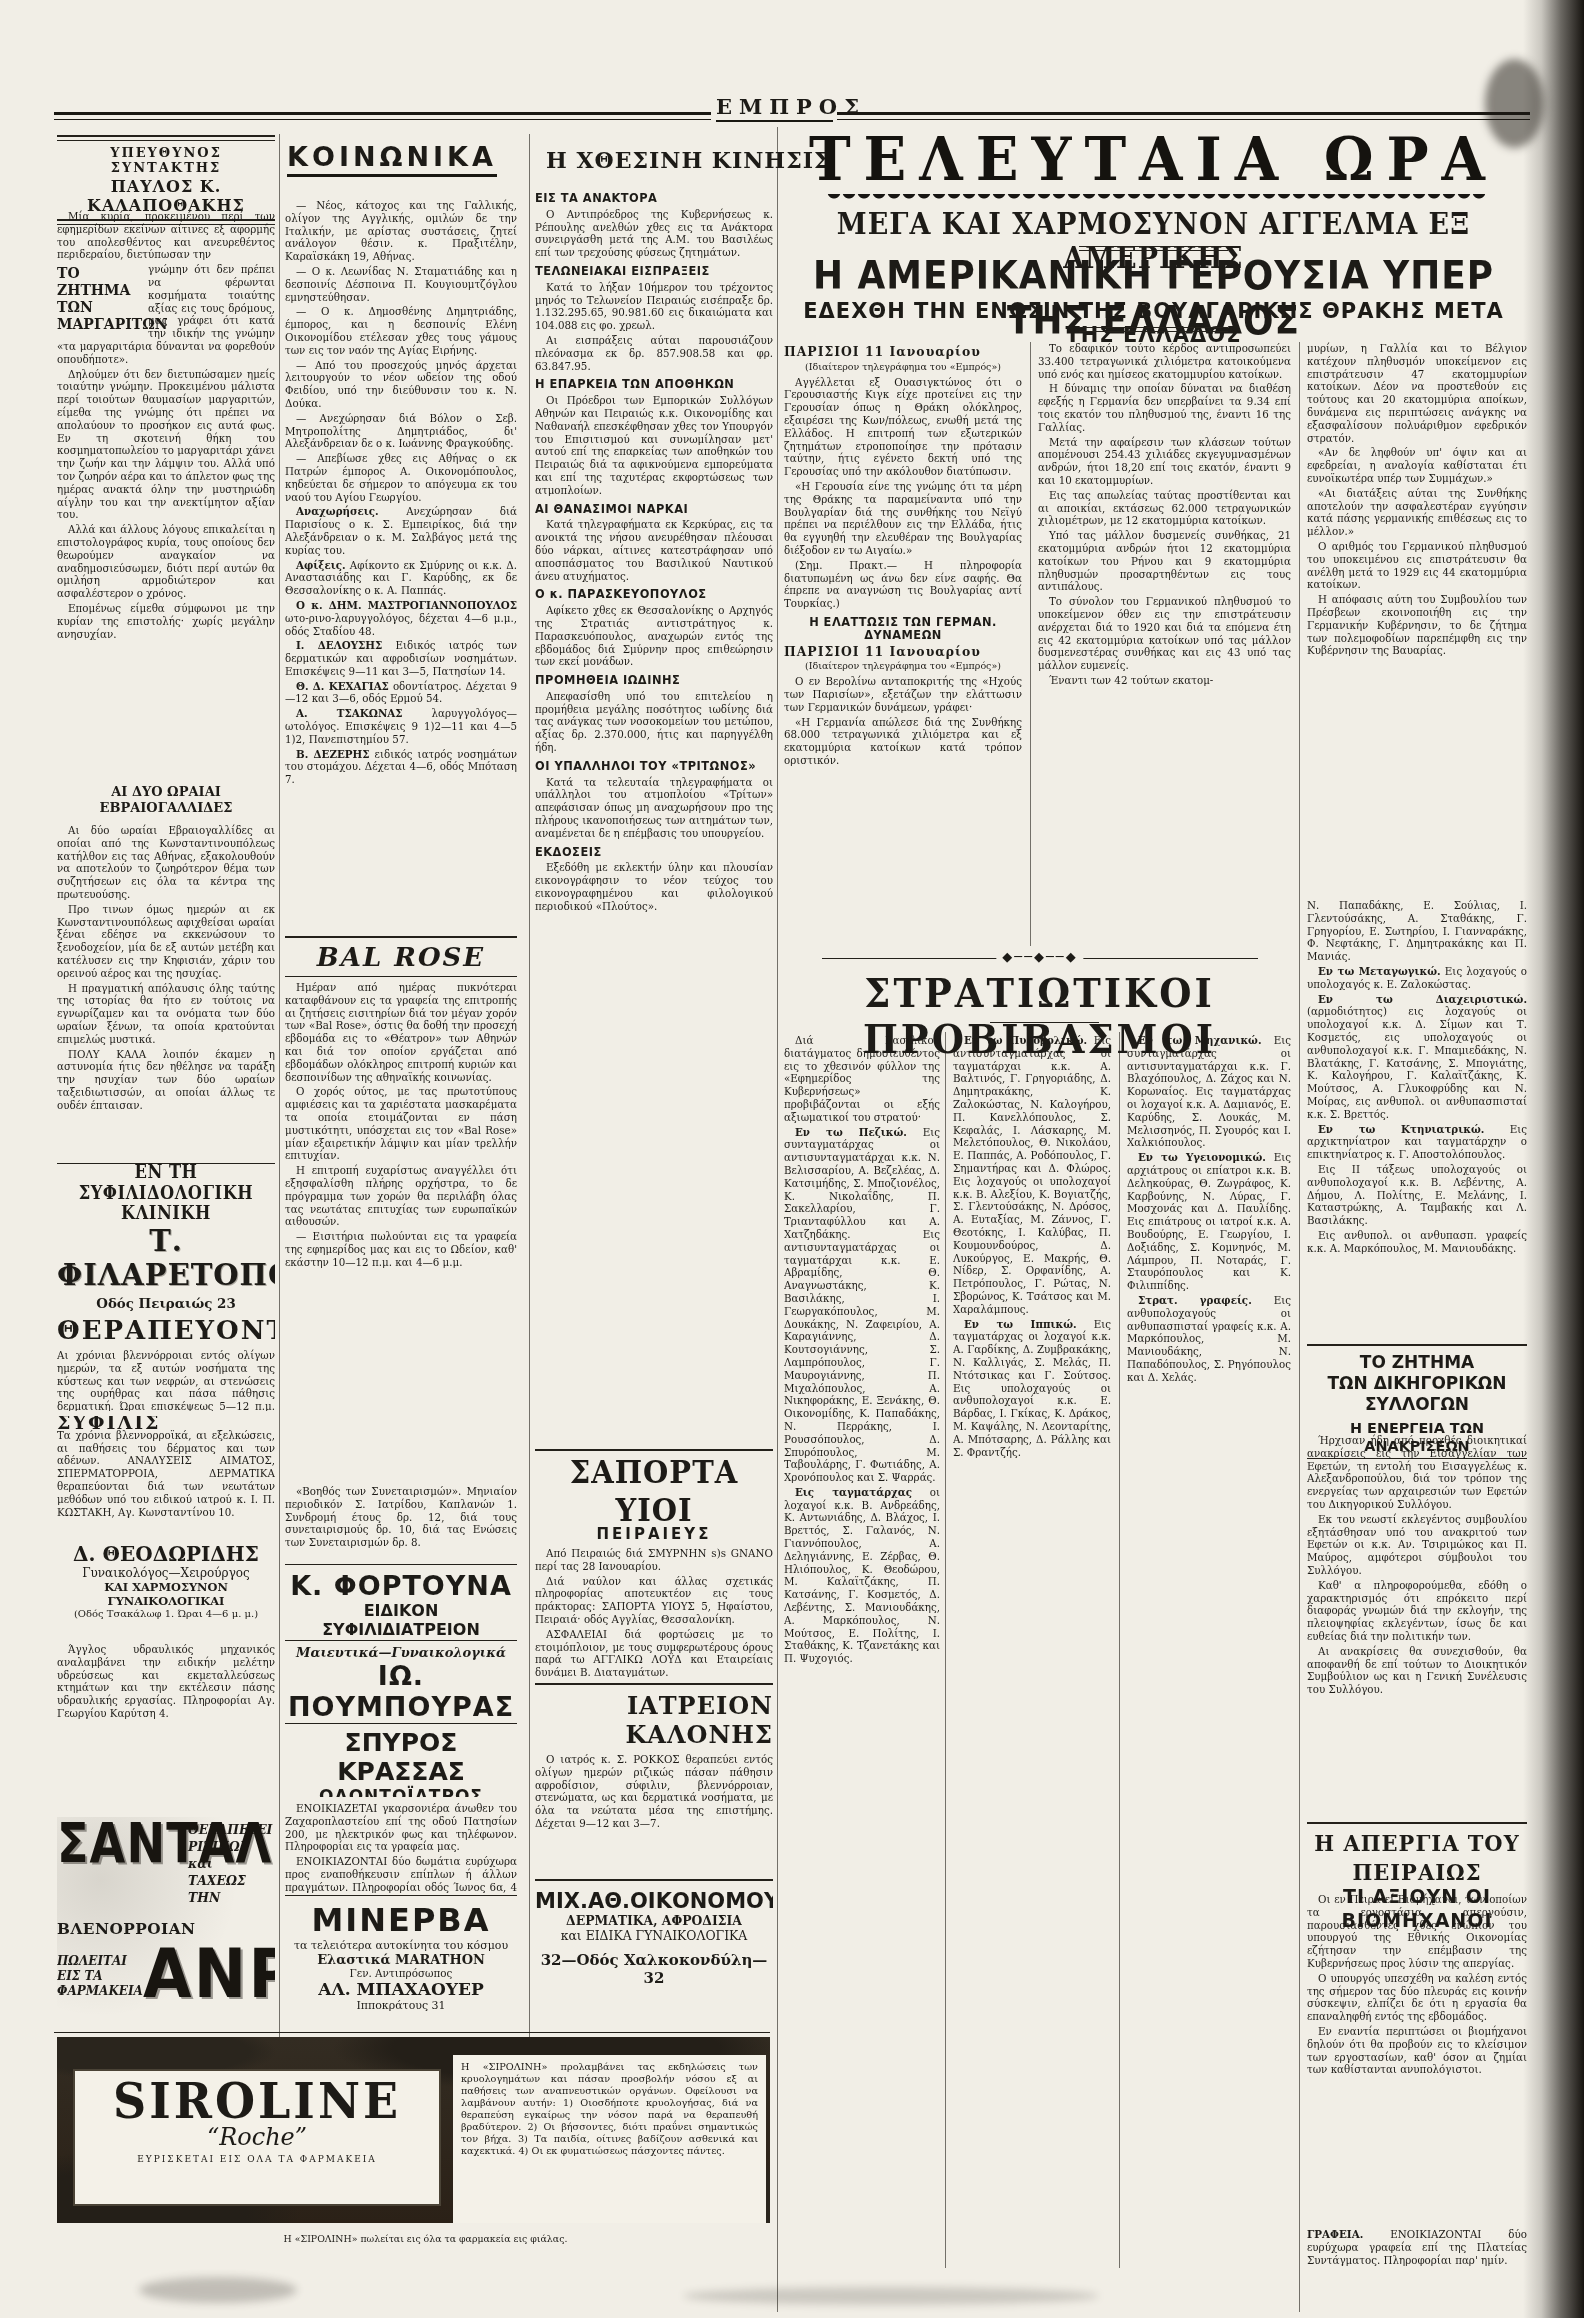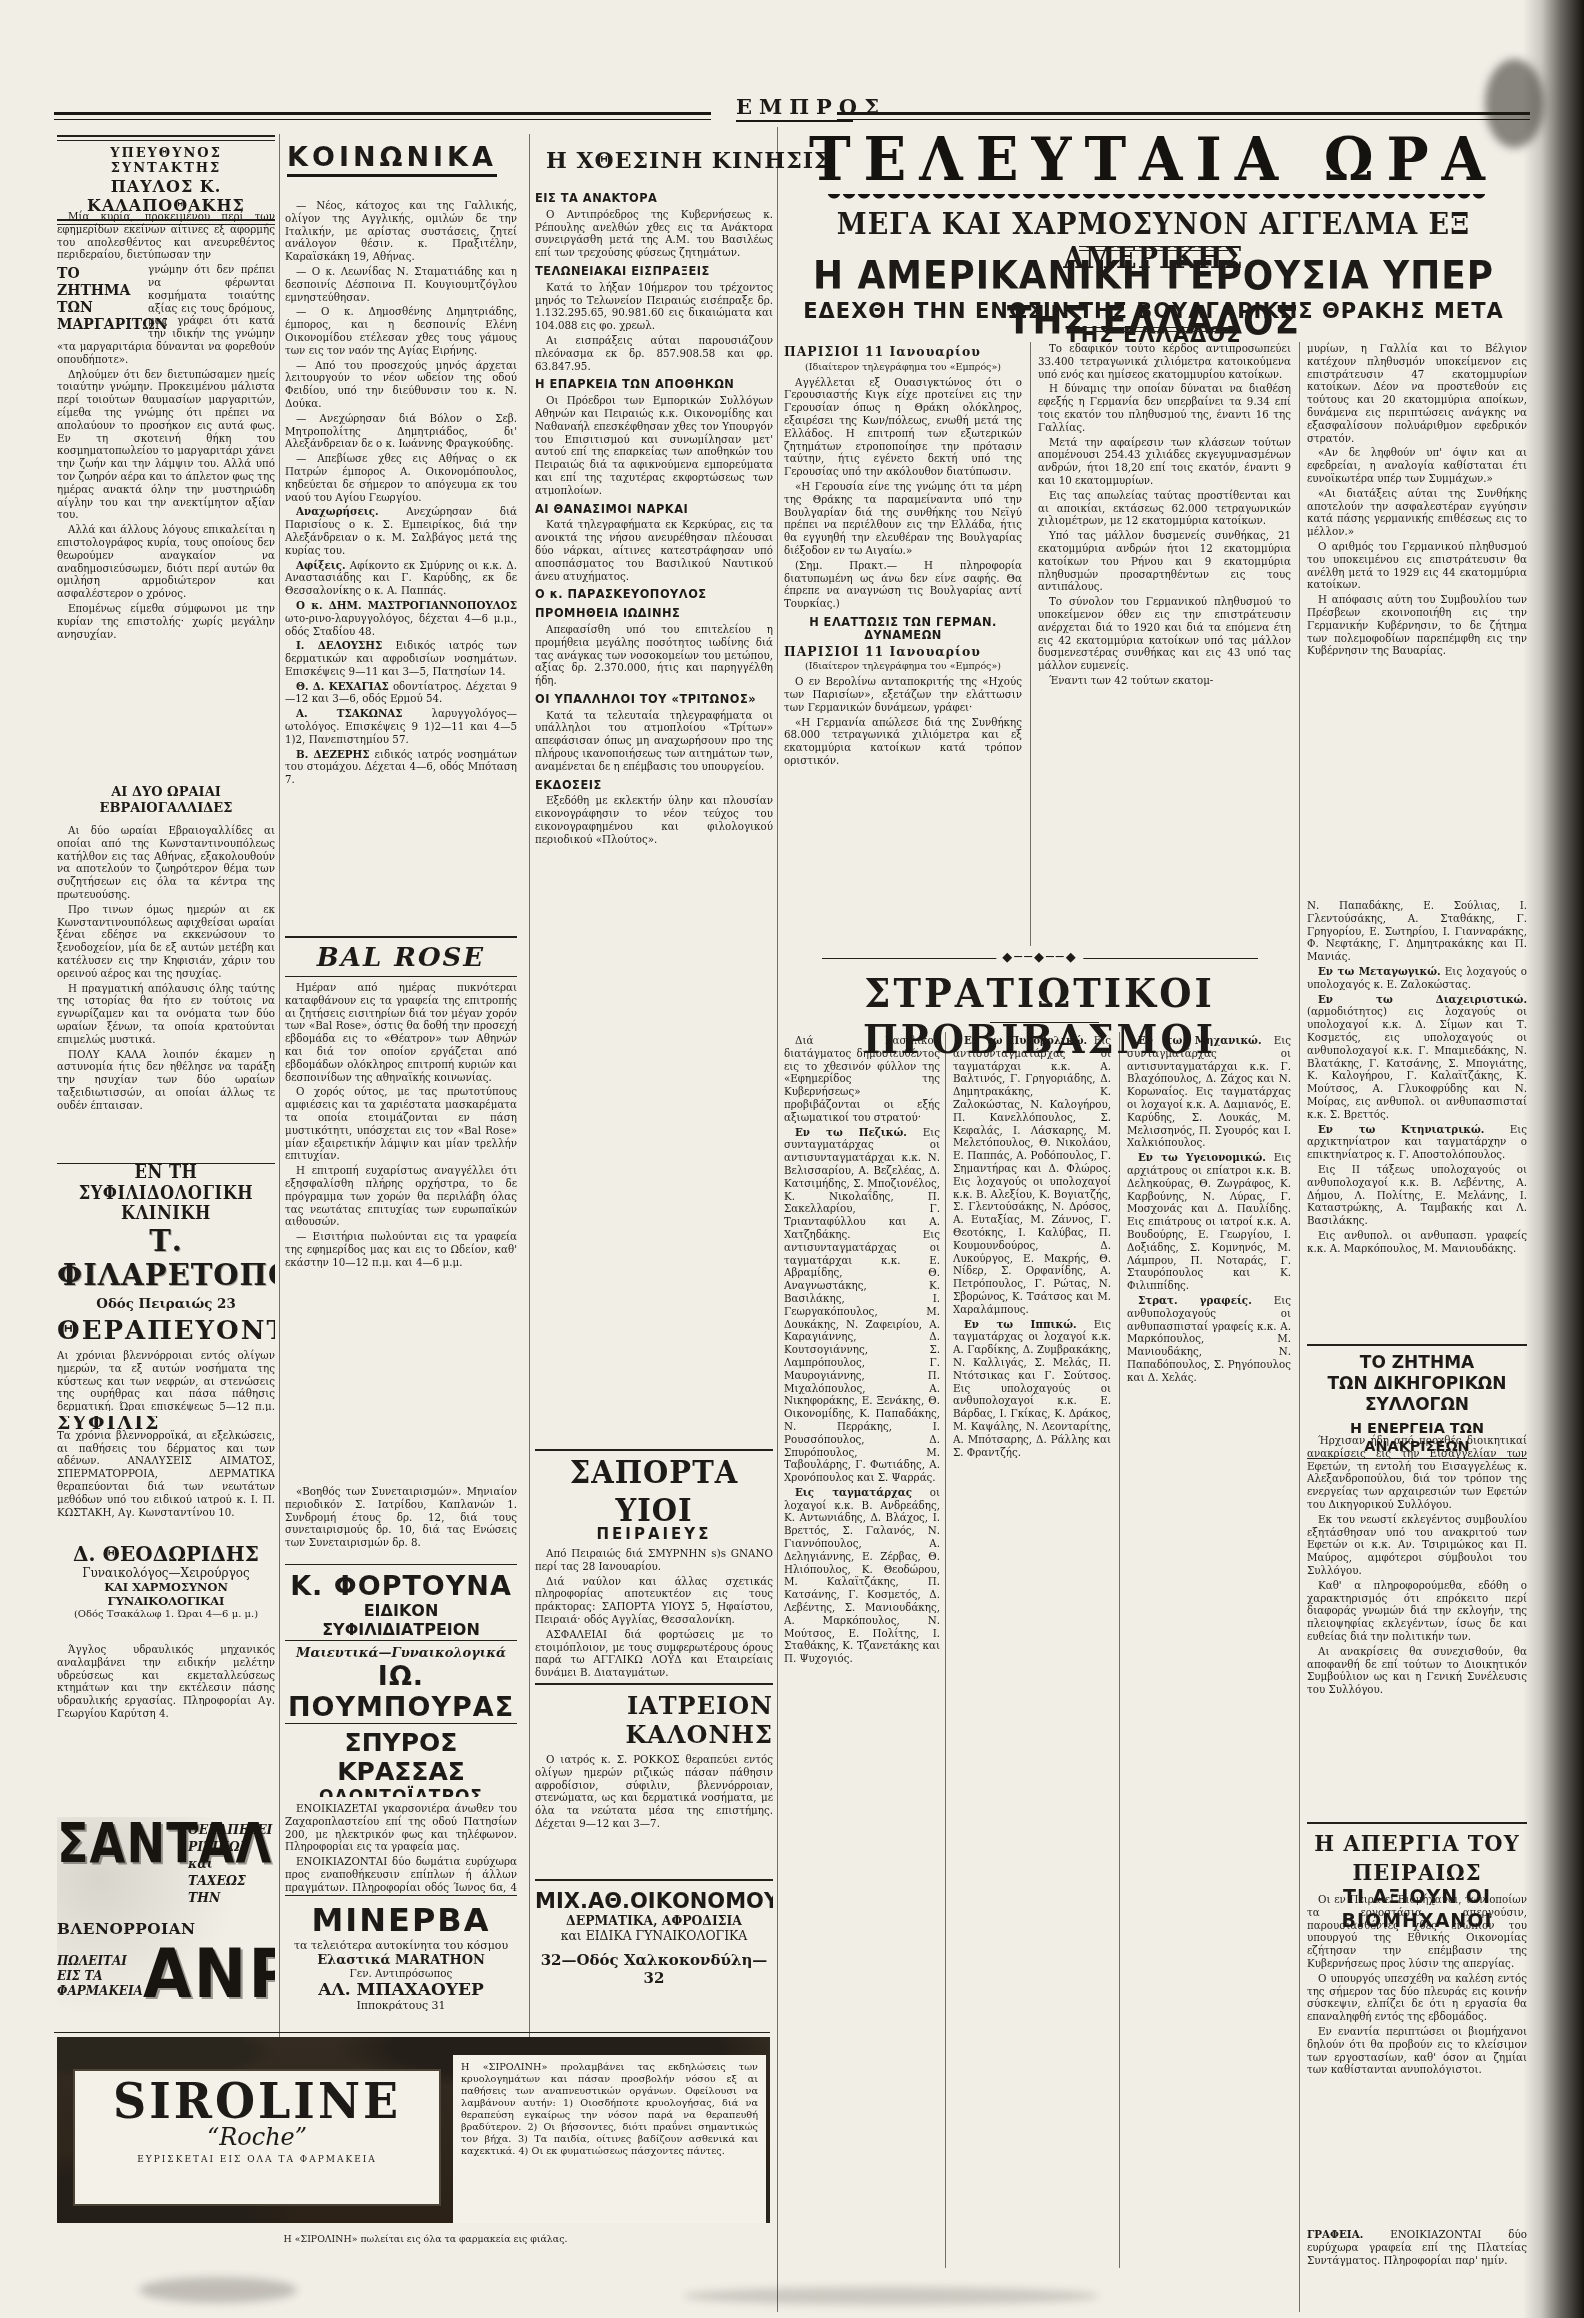--- a/index.html
+++ b/index.html
@@ -101,21 +101,21 @@
 <body>
 
 <div class="page">
 
   <div class="scan-edge"></div>
   <div class="blot" style="left:1485px;top:59px;width:59px;height:89px;"></div>
   <div class="blot" style="left:139px;top:2277px;width:158px;height:26px;opacity:.45;"></div>
   <div class="blot" style="left:683px;top:2287px;width:416px;height:18px;opacity:.35;"></div>
 
   <div class="mast-rule" style="left:54px;top:112px;width:657px;"></div>
-  <div class="mast-title" style="left:736px;top:94px;width:117px;text-align:center;">ΕΜΠΡΟΣ</div>
+  <div class="mast-title" style="left:716px;top:94px;width:117px;text-align:center;">ΕΜΠΡΟΣ</div>
   <div class="mast-rule" style="left:837px;top:112px;width:693px;"></div>
 
   <div class="vrule" style="left:279px;top:134px;height:2089px;"></div>
   <div class="vrule" style="left:529px;top:134px;height:2089px;"></div>
   <div class="vrule" style="left:777px;top:127px;height:2185px;"></div>
   <div class="vrule" style="left:1030px;top:342px;height:604px;"></div>
   <div class="vrule" style="left:1299px;top:342px;height:1970px;"></div>
   <div class="vrule" style="left:945px;top:1032px;height:1236px;"></div>
   <div class="vrule" style="left:1119px;top:1032px;height:1236px;"></div>
 
@@ -283,20 +283,21 @@
     <div class="subhead" style="text-align:left;">ΕΙΣ ΤΑ ΑΝΑΚΤΟΡΑ</div>
     <p>Ο Αντιπρόεδρος της Κυβερνήσεως κ. Ρέπουλης ανελθών χθες εις τα Ανάκτορα συνειργάσθη μετά της Α.Μ. του Βασιλέως επί των τρεχούσης φύσεως ζητημάτων.</p>
     <div class="subhead" style="text-align:left;">ΤΕΛΩΝΕΙΑΚΑΙ ΕΙΣΠΡΑΞΕΙΣ</div>
     <p>Κατά το λήξαν 10ήμερον του τρέχοντος μηνός το Τελωνείον Πειραιώς εισέπραξε δρ. 1.132.295.65, 90.981.60 εις δικαιώματα και 104.088 εις φο. χρεωλ.</p>
     <p>Αι εισπράξεις αύται παρουσιάζουν πλεόνασμα εκ δρ. 857.908.58 και φρ. 63.847.95.</p>
     <div class="subhead" style="text-align:left;">Η ΕΠΑΡΚΕΙΑ ΤΩΝ ΑΠΟΘΗΚΩΝ</div>
     <p>Οι Πρόεδροι των Εμπορικών Συλλόγων Αθηνών και Πειραιώς κ.κ. Οικονομίδης και Ναθαναήλ επεσκέφθησαν χθες τον Υπουργόν του Επισιτισμού και συνωμίλησαν μετ' αυτού επί της επαρκείας των αποθηκών του Πειραιώς διά τα αφικνούμενα εμπορεύματα και επί της ταχυτέρας εκφορτώσεως των ατμοπλοίων.</p>
     <div class="subhead" style="text-align:left;">ΑΙ ΘΑΝΑΣΙΜΟΙ ΝΑΡΚΑΙ</div>
     <p>Κατά τηλεγραφήματα εκ Κερκύρας, εις τα ανοικτά της νήσου ανευρέθησαν πλέουσαι δύο νάρκαι, αίτινες κατεστράφησαν υπό αποσπάσματος του Βασιλικού Ναυτικού άνευ ατυχήματος.</p>
     <div class="subhead" style="text-align:left;">Ο κ. ΠΑΡΑΣΚΕΥΟΠΟΥΛΟΣ</div>
+    <p>Αφίκετο χθες εκ Θεσσαλονίκης ο Αρχηγός της Στρατιάς αντιστράτηγος κ. Παρασκευόπουλος, αναχωρών εντός της εβδομάδος διά Σμύρνην προς επιθεώρησιν των εκεί μονάδων.</p>
     <div class="subhead" style="text-align:left;">ΠΡΟΜΗΘΕΙΑ ΙΩΔΙΝΗΣ</div>
     <p>Απεφασίσθη υπό του επιτελείου η προμήθεια μεγάλης ποσότητος ιωδίνης διά τας ανάγκας των νοσοκομείων του μετώπου, αξίας δρ. 2.370.000, ήτις και παρηγγέλθη ήδη.</p>
     <div class="subhead" style="text-align:left;">ΟΙ ΥΠΑΛΛΗΛΟΙ ΤΟΥ «ΤΡΙΤΩΝΟΣ»</div>
     <p>Κατά τα τελευταία τηλεγραφήματα οι υπάλληλοι του ατμοπλοίου «Τρίτων» απεφάσισαν όπως μη αναχωρήσουν προ της πλήρους ικανοποιήσεως των αιτημάτων των, αναμένεται δε η επέμβασις του υπουργείου.</p>
     <div class="subhead" style="text-align:left;">ΕΚΔΟΣΕΙΣ</div>
     <p>Εξεδόθη με εκλεκτήν ύλην και πλουσίαν εικονογράφησιν το νέον τεύχος του εικονογραφημένου και φιλολογικού περιοδικού «Πλούτος».</p>
   </div>
 
   <div class="hrule" style="left:535px;top:1449px;width:238px;border-top-width:2.5px;"></div>
   <div class="ad" style="left:535px;top:1457px;width:238px;height:220px;">

